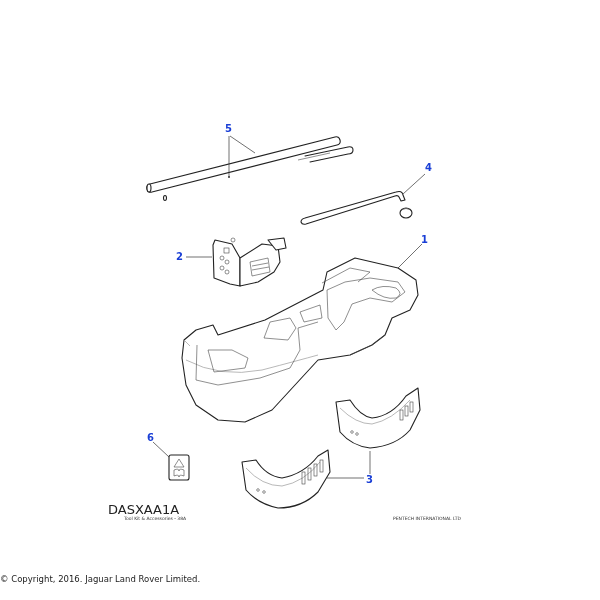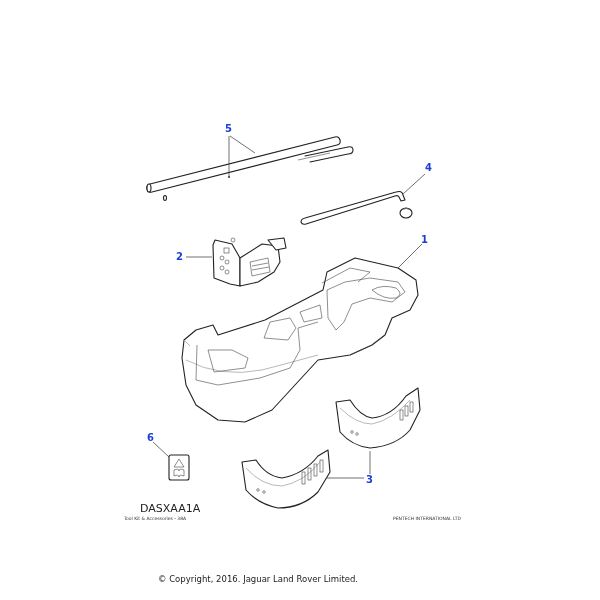--- a/index.html
+++ b/index.html
@@ -1,22 +1,22 @@
 <!DOCTYPE html>
 <html><head>
   <meta charset="utf-8">
   <style>
     html, body { margin:0; padding:0; background:#ffffff; }
     body { width:600px; height:600px; position:relative; overflow:hidden; font-family:"DejaVu Sans", sans-serif; }
     #diagram { position:absolute; left:0; top:0; width:600px; height:600px; }
     .callout { position:absolute; font-family:"DejaVu Sans", sans-serif; font-weight:bold; font-size:10px; color:#1a3fd6; line-height:1; }
-    .code { position:absolute; left:140px; top:502px; font-size:11px; color:#222; font-family:"DejaVu Sans", sans-serif; }
+    .code { position:absolute; left:108px; top:502px; font-size:13px; color:#222; font-family:"DejaVu Sans", sans-serif; }
     .subtitle { position:absolute; left:124px; top:516px; font-size:4.5px; color:#333; font-family:"DejaVu Sans", sans-serif; }
     .publisher { position:absolute; left:393px; top:516px; font-size:4.5px; color:#333; font-family:"DejaVu Sans", sans-serif; }
-    .copyright { position:absolute; left:0; width:516px; top:574px; text-align:center; font-size:8.5px; color:#222; font-family:"DejaVu Sans", sans-serif; }
+    .copyright { position:absolute; left:0; width:516px; top:574px; font-size:8.5px; color:#222; font-family:"DejaVu Sans", sans-serif; }
     svg .part { fill:#ffffff; stroke:#222; stroke-width:1.1; stroke-linejoin:round; stroke-linecap:round; }
     svg .thin { fill:none; stroke:#444; stroke-width:0.6; }
     svg .gray { fill:none; stroke:#999; stroke-width:0.7; }
     svg .leader { fill:none; stroke:#333; stroke-width:0.7; }
   </style>
 </head>
 <body>
 
 <svg id="diagram" viewBox="0 0 600 600" xmlns="http://www.w3.org/2000/svg">
 

